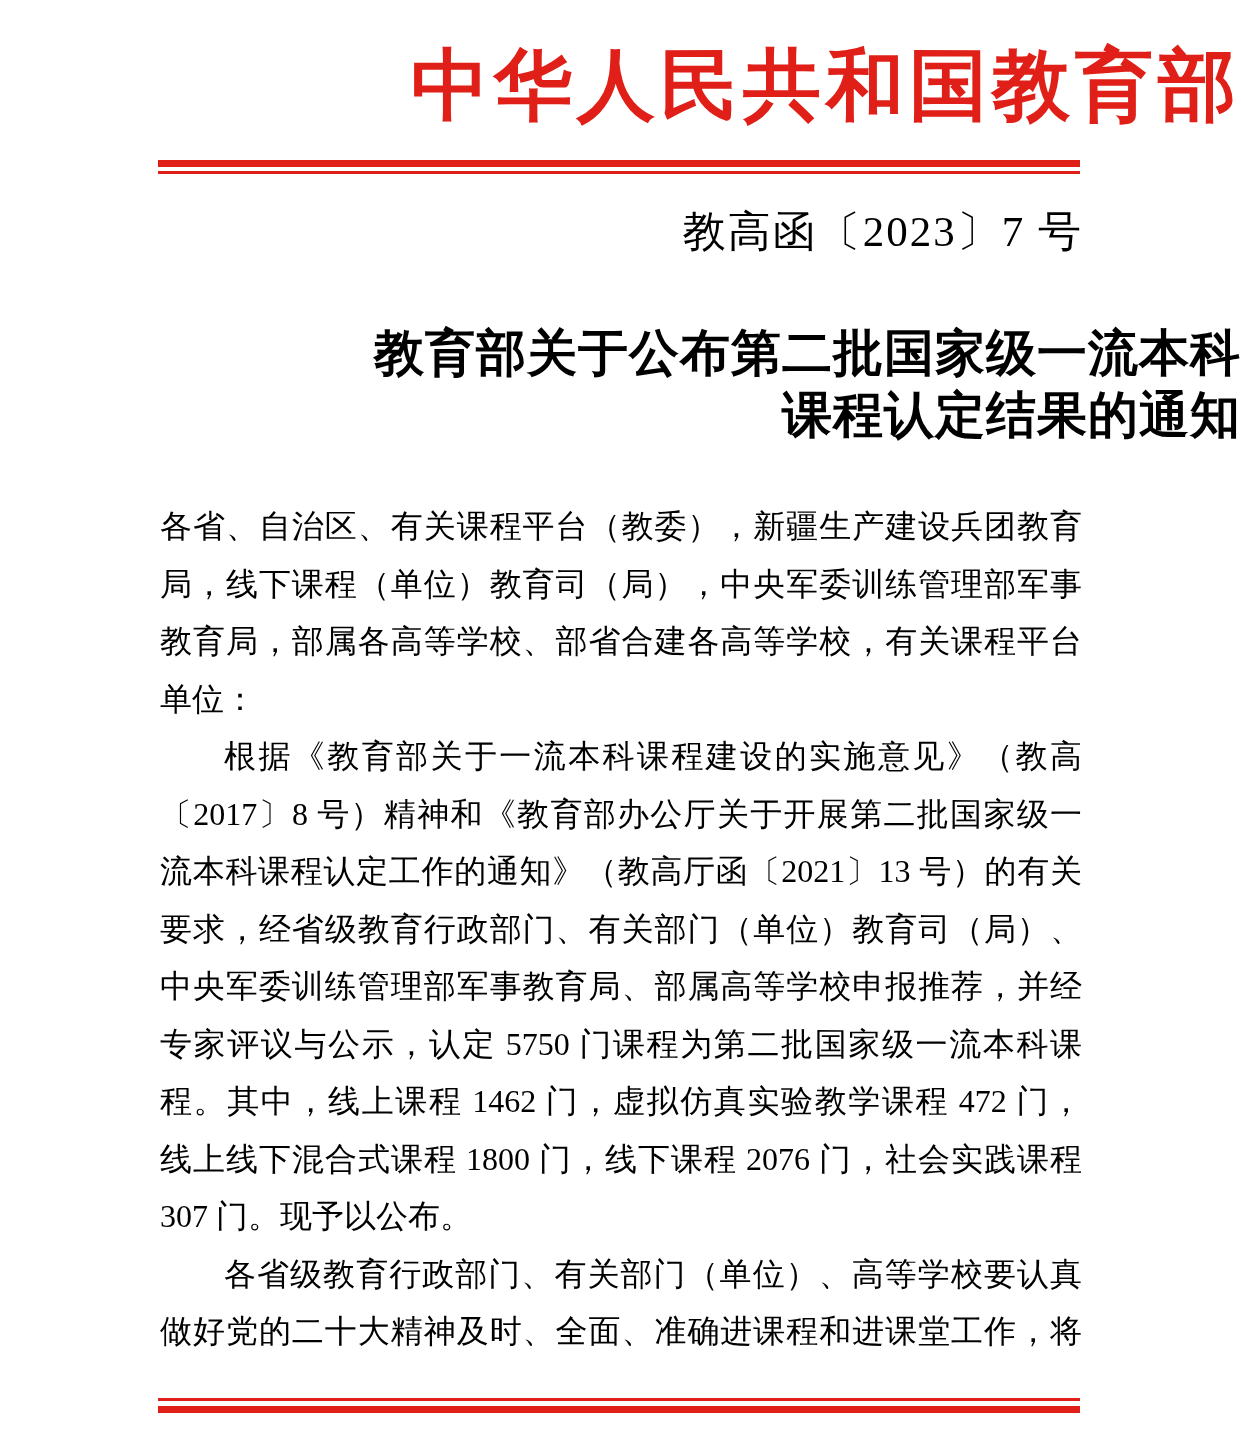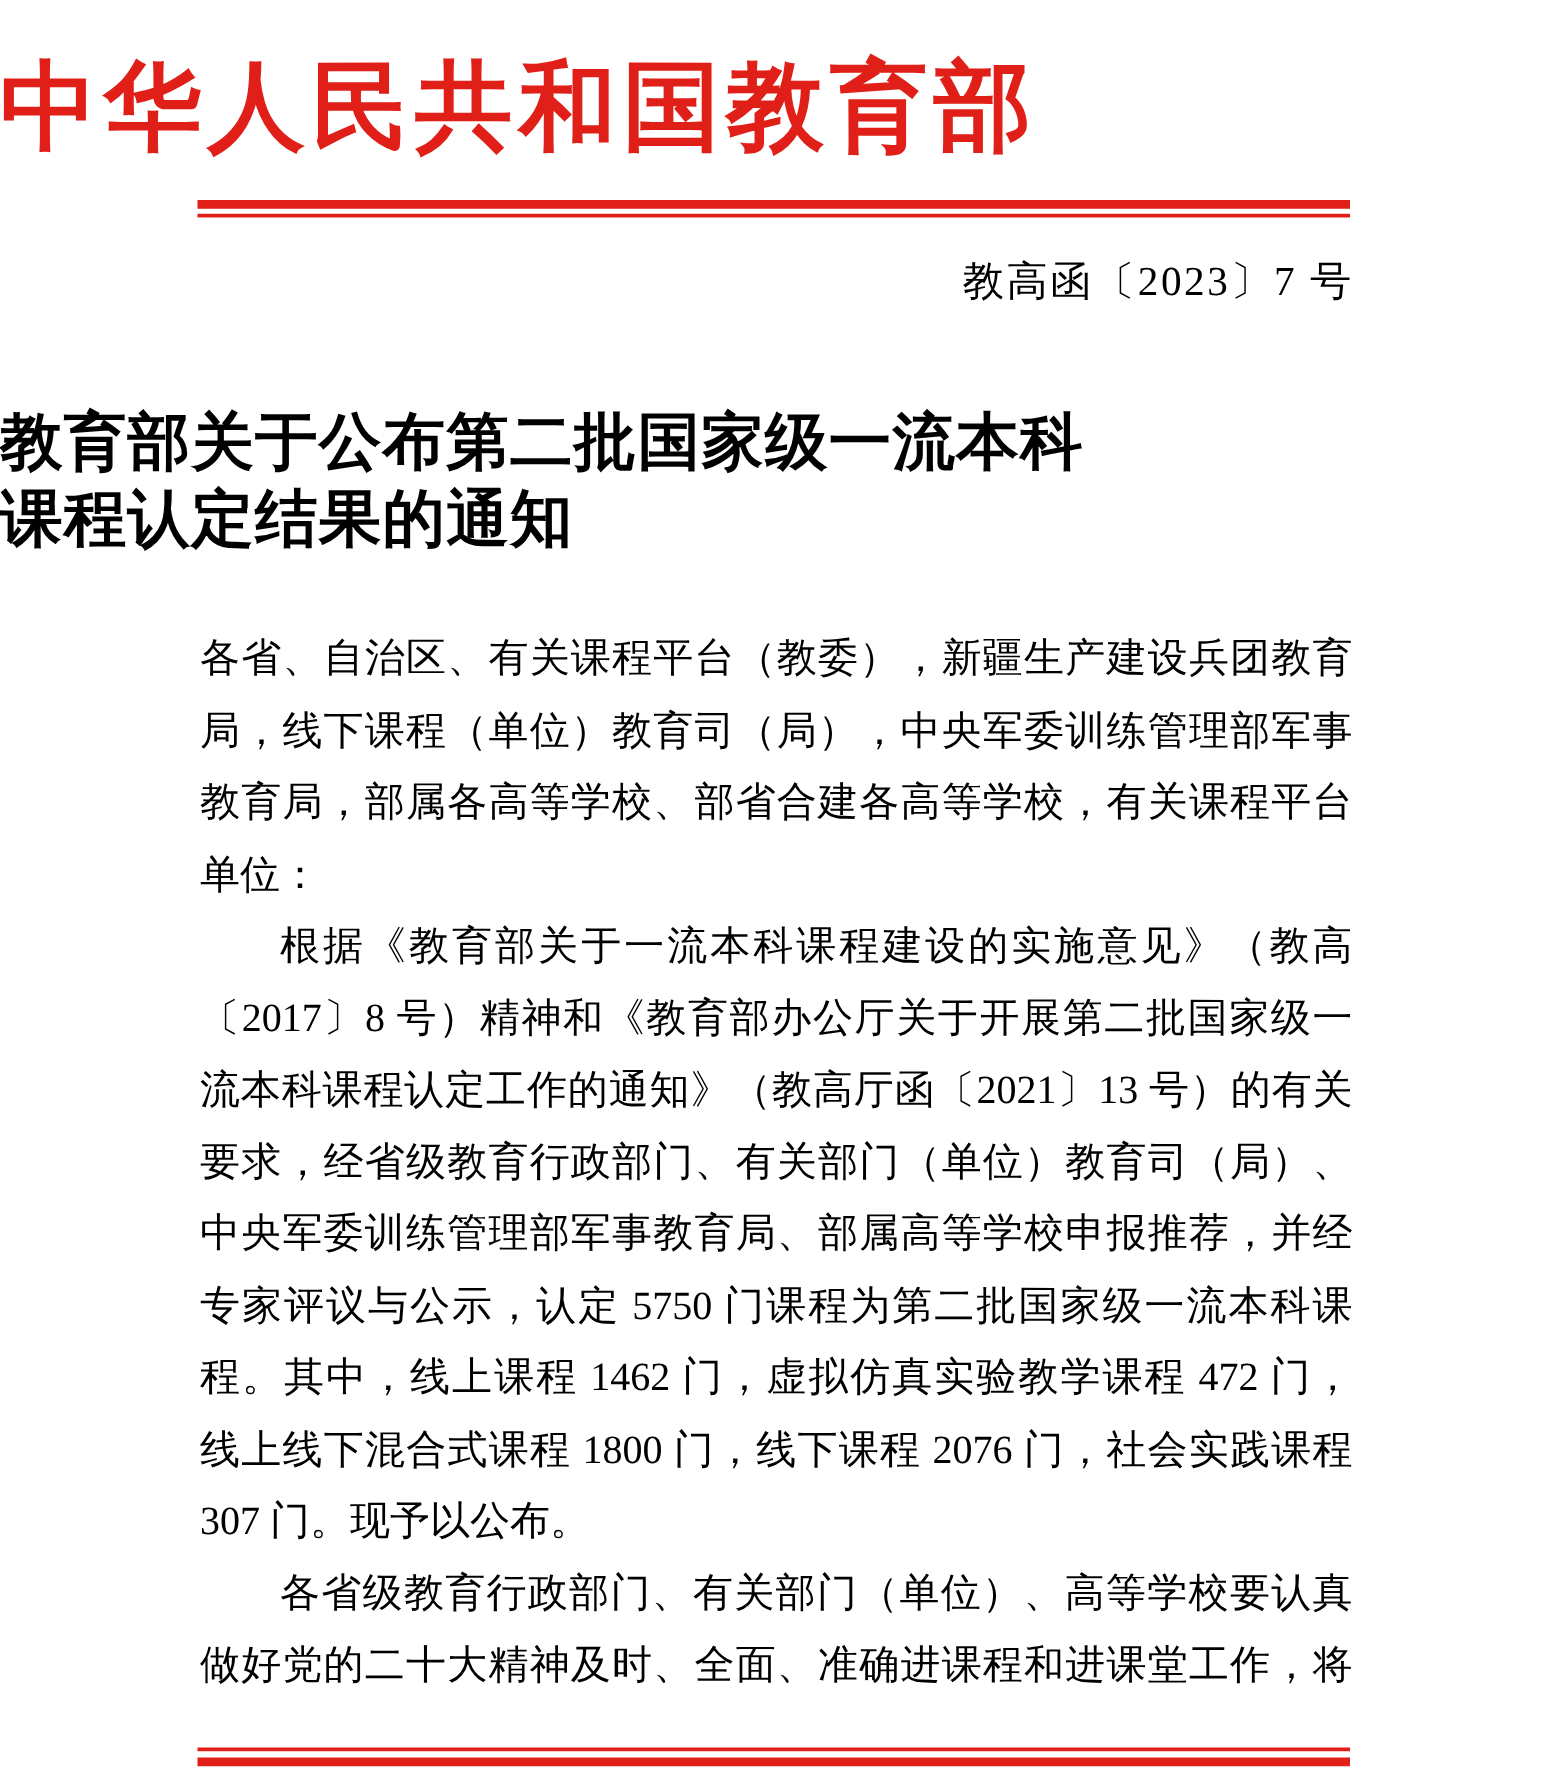--- a/index.html
+++ b/index.html
@@ -10,47 +10,47 @@
     background: #ffffff;
     overflow: hidden;
     font-family: "Liberation Serif", serif;
     color: #000000;
   }
   .letterhead {
     position: absolute;
     top: 34px;
     left: 0;
     right: 0;
-    text-align: left;
+    text-align: right;
     font-size: 78px;
     font-weight: bold;
     letter-spacing: 5px;
     color: #e02018;
     font-family: "Liberation Serif", serif;
     white-space: nowrap;
   }
   .rule { position: absolute; left: 158px; width: 922px; background: #e02018; }
   .rule-top-thick   { top: 160px; height: 7px; }
   .rule-top-thin    { top: 171px; height: 3px; }
   .rule-bottom-thin { top: 1398px; height: 3px; }
   .rule-bottom-thick{ top: 1406px; height: 7px; }
   .doc-number {
     position: absolute;
     top: 203px;
     right: 158px;
-    font-size: 33px;
+    font-size: 43px;
     letter-spacing: 2px;
     white-space: nowrap;
   }
   .doc-title {
     position: absolute;
     top: 322px;
     left: 0;
     right: 0;
-    text-align: left;
+    text-align: right;
     font-weight: bold;
     font-size: 50px;
     line-height: 62px;
     letter-spacing: 1px;
   }
   .body-text {
     position: absolute;
     top: 498px;
     left: 160px;
     width: 922px;

